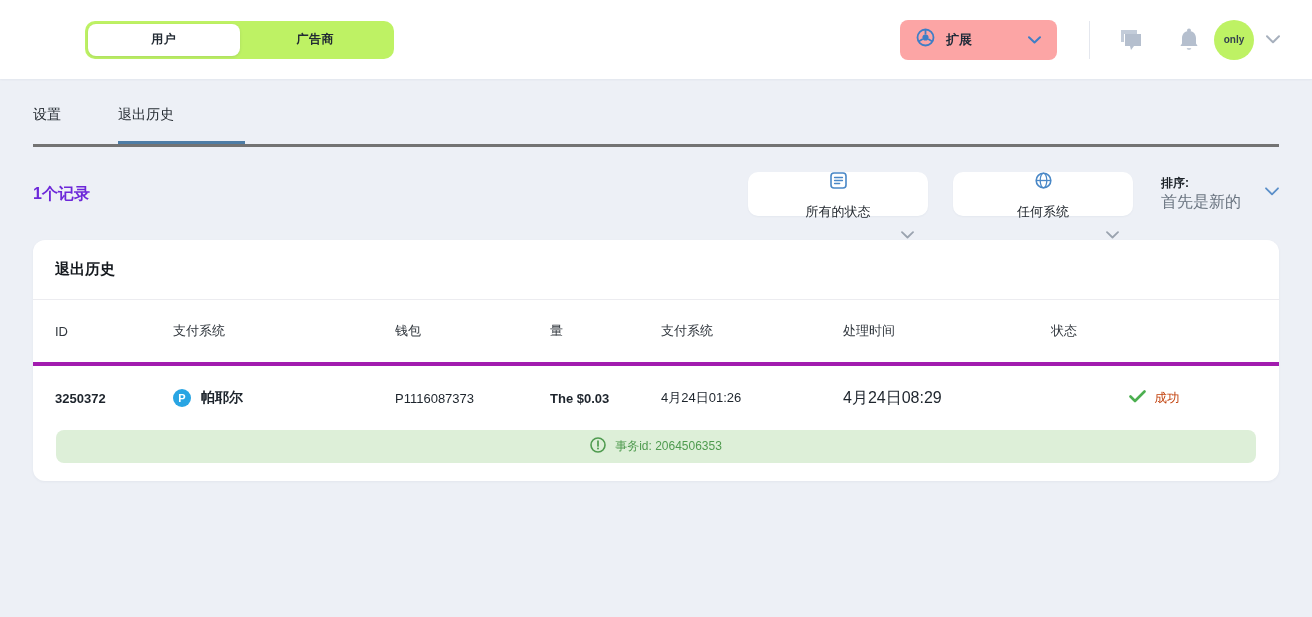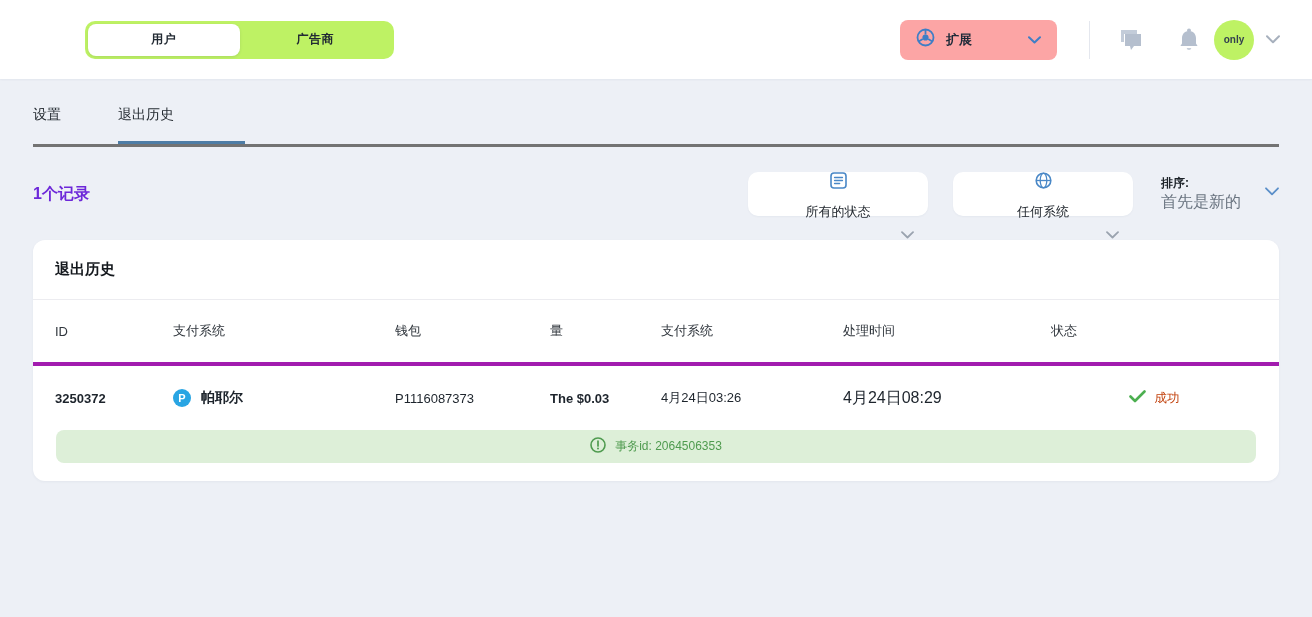--- a/index.html
+++ b/index.html
@@ -242,21 +242,21 @@
     </div>
 
     <div class="t-row t-body">
       <div class="cell cell-id">3250372</div>
       <div class="cell cell-ps">
         <span class="ps-badge">P</span>
         <span>帕耶尔</span>
       </div>
       <div class="cell">P1116087373</div>
       <div class="cell cell-amount">The $0.03</div>
-      <div class="cell">4月24日03:26</div>
+      <div class="cell">4月24日01:26</div>
       <div class="cell cell-processed">4月24日08:29</div>
       <div class="cell cell-status">
         <span>
           <svg width="17" height="13" viewBox="0 0 17 13">
               <path d="M1.5 6.5 L6 11 L15.5 1.5" fill="none" stroke="#4caf50" stroke-width="2.6" stroke-linecap="round" stroke-linejoin="round"></path>
             </svg>
         </span>
         <span>成功</span>
       </div>
     </div>

